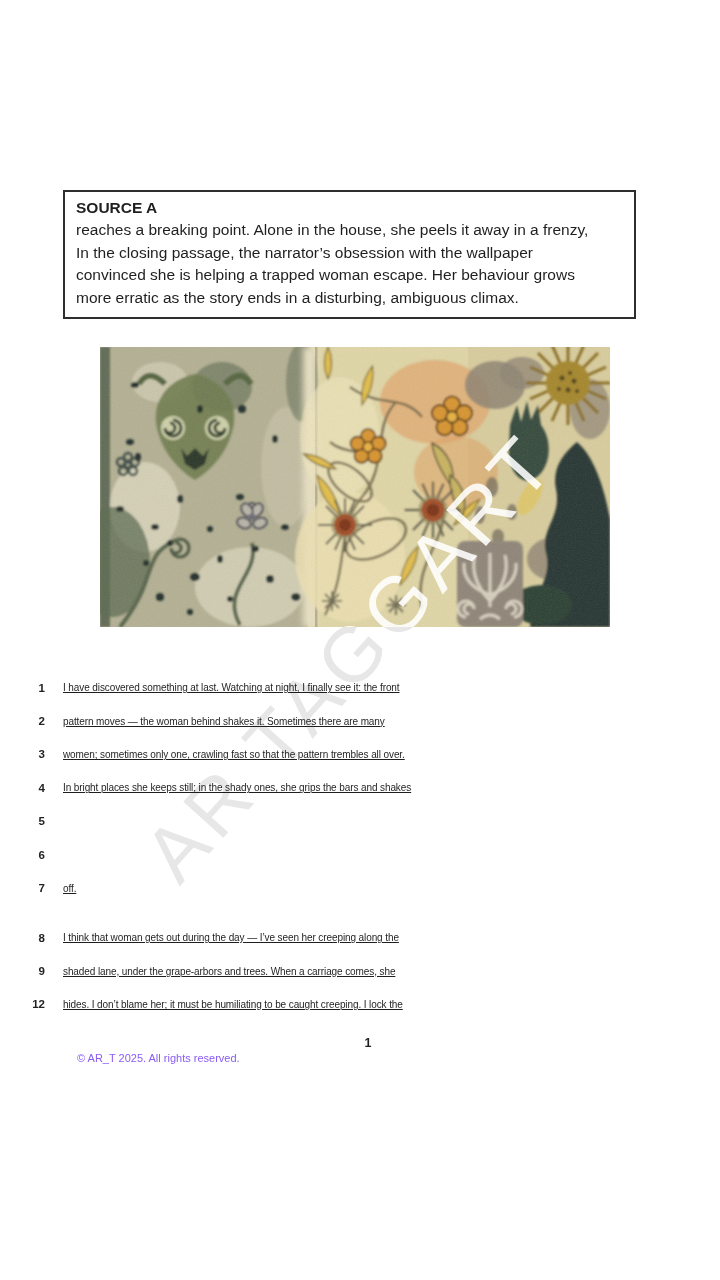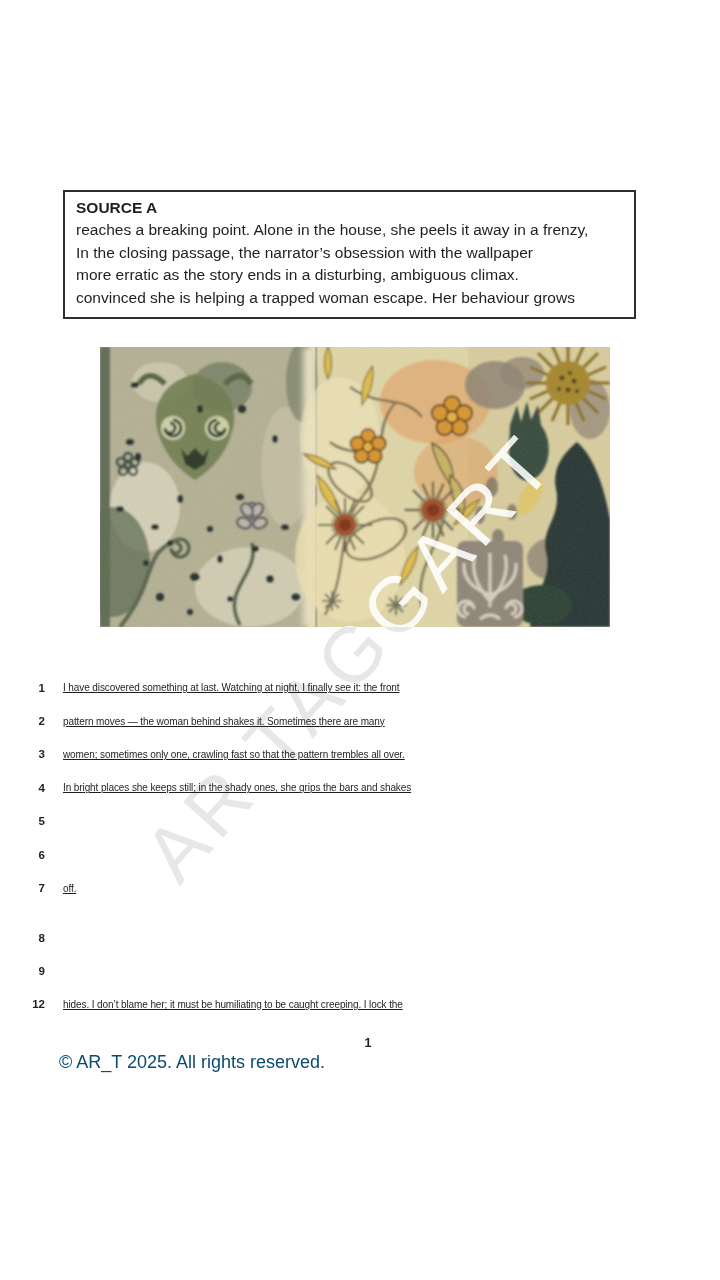--- a/index.html
+++ b/index.html
@@ -93,41 +93,41 @@
     position: absolute;
     left: 0; top: 1036px;
     width: 736px;
     text-align: center;
     font-size: 12.5px;
     font-weight: bold;
     z-index: 3;
   }
   .copyright {
     position: absolute;
-    left: 59px; top: 1052px;
-    font-size: 18px;
-    color: #0c4a6e;
+    left: 77px; top: 1052px;
+    font-size: 11px;
+    color: #8b5cf6;
     z-index: 3;
   }
 </style>
 </head>
 <body>
 
 <div class="page">
 
   <div class="wm-layer wm-gray">
     <div class="wm-text">AR TAGGART</div>
   </div>
 
   <div class="source-box">
     <div class="box-title">SOURCE A</div>
     <div>reaches a breaking point. Alone in the house, she peels it away in a frenzy,</div>
     <div>In the closing passage, the narrator’s obsession with the wallpaper</div>
+    <div>convinced she is helping a trapped woman escape. Her behaviour grows</div>
     <div>more erratic as the story ends in a disturbing, ambiguous climax.</div>
-    <div>convinced she is helping a trapped woman escape. Her behaviour grows</div>
   </div>
 
   <div class="figure">
     <svg width="510" height="280" viewBox="0 0 510 280" xmlns="http://www.w3.org/2000/svg">
       <defs>
         <filter id="b1" x="-20%" y="-20%" width="140%" height="140%">
             <feGaussianBlur stdDeviation="1.1"></feGaussianBlur>
           </filter>
         <filter id="b2" x="-40%" y="-40%" width="180%" height="180%">
             <feGaussianBlur stdDeviation="3"></feGaussianBlur>
@@ -420,23 +420,25 @@
         <span class="line-num">6</span>
       </div>
       <div class="line-row">
         <span class="line-num">7</span>
         <span class="line-text">off.</span>
       </div>
     </div>
     <div class="para para-2">
       <div class="line-row">
         <span class="line-num">8</span>
+        <span class="line-text">I think that woman gets out during the day — I’ve seen her creeping along the</span>
       </div>
       <div class="line-row">
         <span class="line-num">9</span>
+        <span class="line-text">shaded lane, under the grape-arbors and trees. When a carriage comes, she</span>
       </div>
       <div class="line-row">
         <span class="line-num">12</span>
         <span class="line-text">hides. I don’t blame her; it must be humiliating to be caught creeping. I lock the</span>
       </div>
     </div>
   </div>
 
   <div class="page-number">1</div>
   <div class="copyright">© AR_T 2025. All rights reserved.</div>

